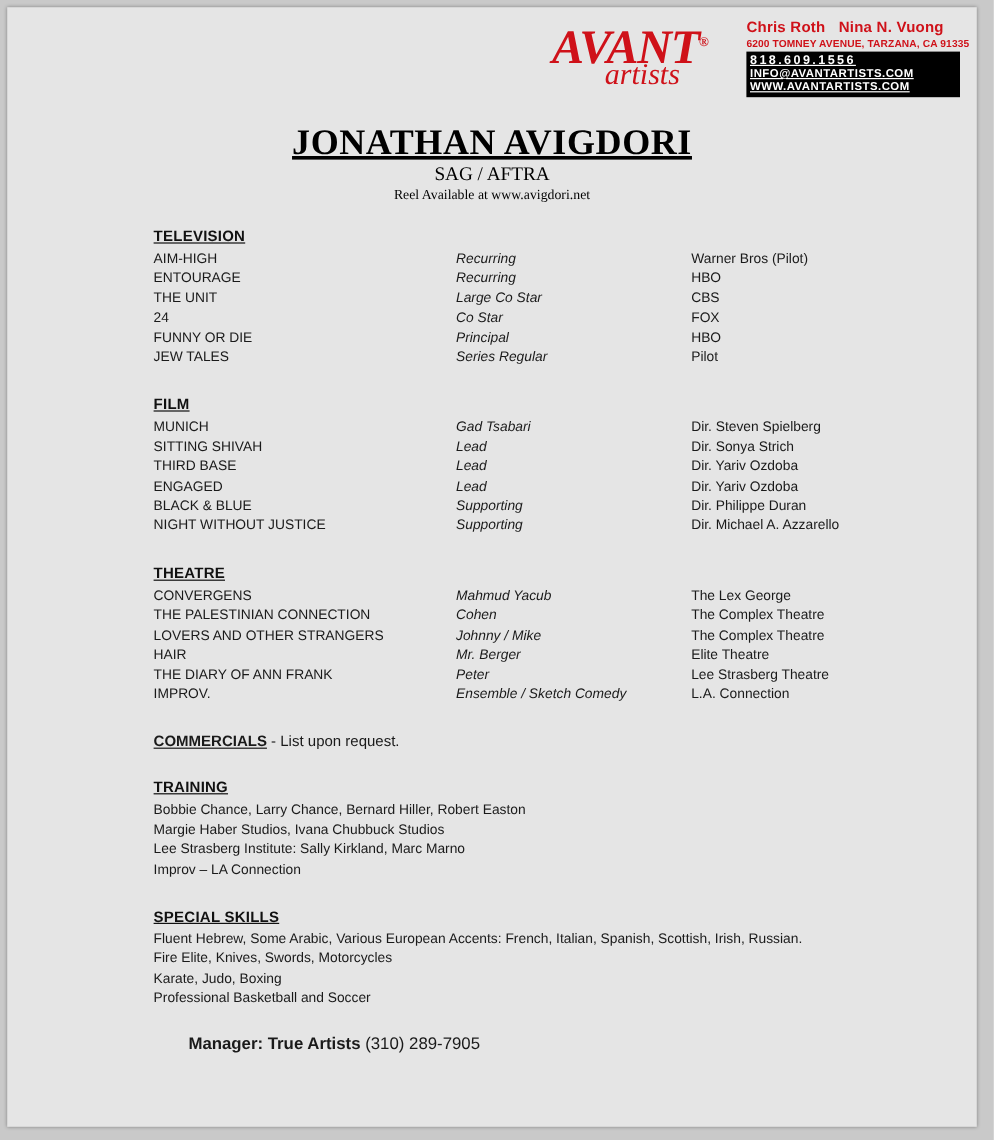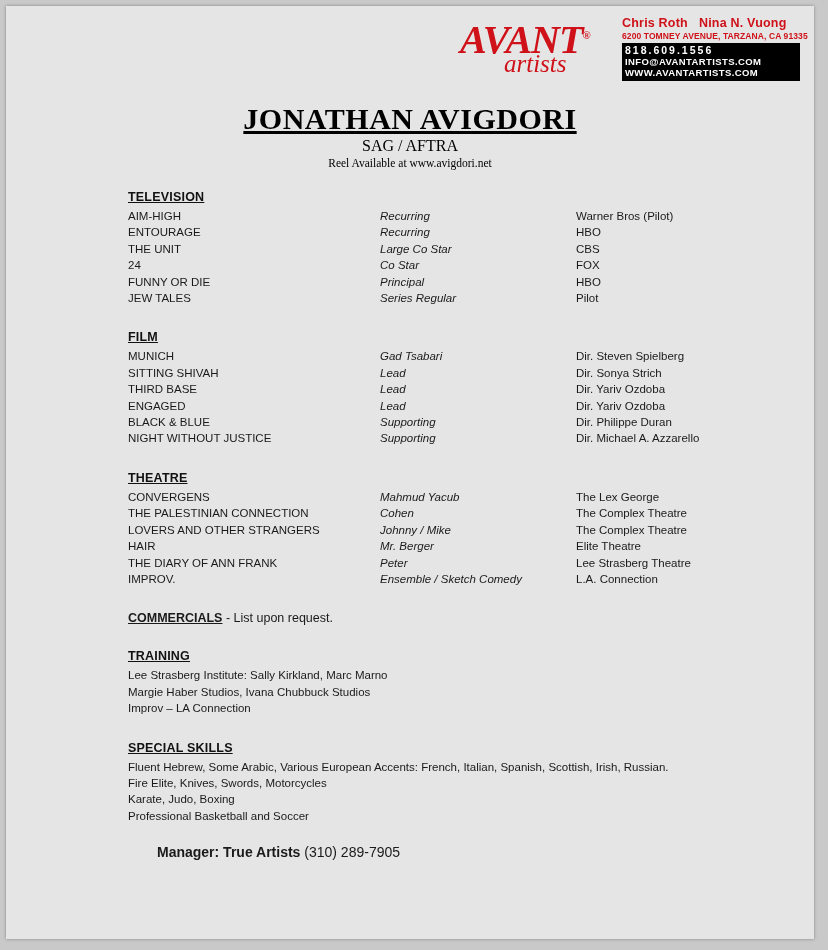--- a/index.html
+++ b/index.html
@@ -81,20 +81,21 @@
     letter-spacing: 0.1px;
     margin-top: 1px;
     white-space: nowrap;
   }
   .lh-block {
     margin-top: 2px;
     background: #000000;
     color: #ffffff;
     padding: 2px 3px 3px 3px;
     width: 172px;
+    text-decoration: underline;
   }
   .lh-block div {
     font-weight: bold;
     font-size: 9.5px;
     letter-spacing: 0.4px;
     line-height: 11px;
     white-space: nowrap;
   }
   .lh-phone {
     letter-spacing: 2px !important;
@@ -321,22 +322,23 @@
     <div class="gap-lg"></div>
 
     <div class="section inline-note">
       <span class="hd">COMMERCIALS</span><span> - List upon request.</span>
     </div>
 
     <div class="gap-lg"></div>
 
     <div class="section">
       <div class="section-title">TRAINING</div>
+      <div class="plain-line">Bobbie Chance, Larry Chance, Bernard Hiller, Robert Easton</div>
+      <div class="plain-line">Margie Haber Studios, Ivana Chubbuck Studios</div>
       <div class="plain-line">Lee Strasberg Institute: Sally Kirkland, Marc Marno</div>
-      <div class="plain-line">Margie Haber Studios, Ivana Chubbuck Studios</div>
       <div class="plain-line">Improv – LA Connection</div>
     </div>
 
     <div class="gap-lg"></div>
 
     <div class="section">
       <div class="section-title">SPECIAL SKILLS</div>
       <div class="plain-line">Fluent Hebrew, Some Arabic, Various European Accents: French, Italian, Spanish, Scottish, Irish, Russian.</div>
       <div class="plain-line">Fire Elite, Knives, Swords, Motorcycles</div>
       <div class="plain-line">Karate, Judo, Boxing</div>

